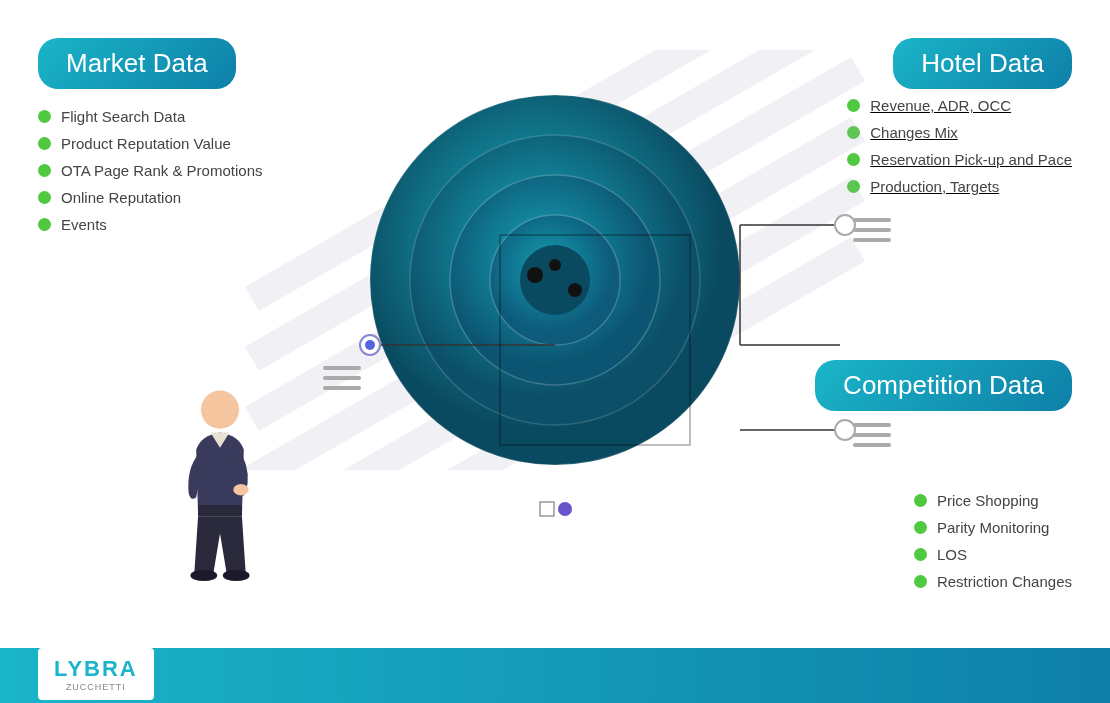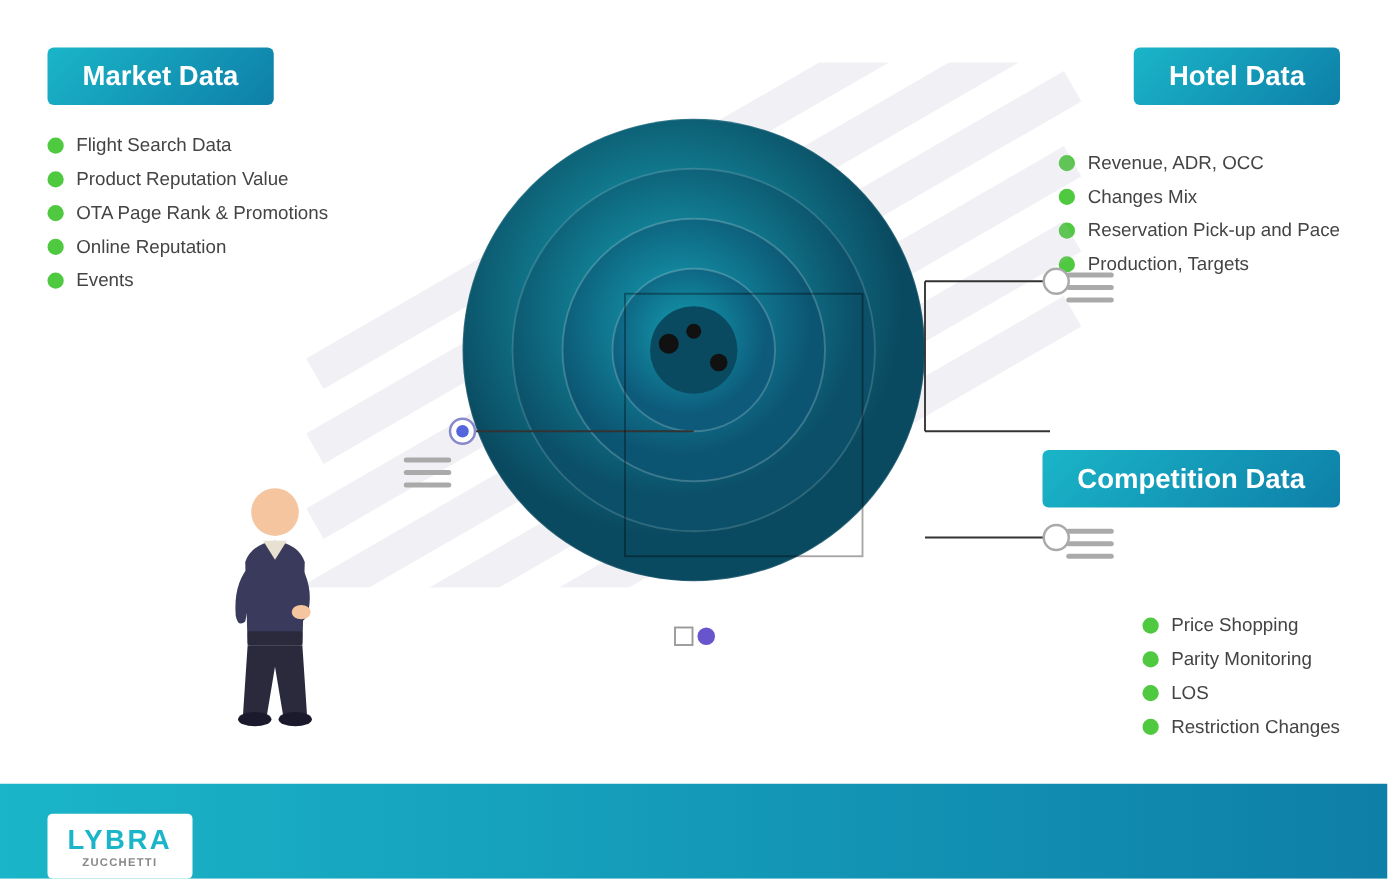--- a/index.html
+++ b/index.html
@@ -9,23 +9,23 @@
       background: #ffffff;
       font-family: 'Segoe UI', Arial, sans-serif;
       overflow: hidden;
       position: relative;
     }
 
     
     .badge {
       display: inline-block;
       padding: 10px 28px;
-      border-radius: 5px;
-      font-size: 22px;
-      font-weight: 700;
+      border-radius: 20px;
+      font-size: 26px;
+      font-weight: 400;
       color: white;
       background: linear-gradient(135deg, #1ab5c8, #0e7fa8);
     }
 
     .badge-market {
       position: absolute;
       top: 38px;
       left: 38px;
     }
 
@@ -66,23 +66,24 @@
       margin-right: 10px;
       flex-shrink: 0;
     }
 
     .market-list {
       top: 108px;
       left: 38px;
     }
 
     .hotel-list {
-      top: 122px;
+      top: 97px;
       right: 38px;
       text-align: left;
+      text-decoration: underline;
     }
 
     .competition-list {
       top: 448px;
       right: 38px;
       margin-top: 44px;
     }
 
     
     .stripes-overlay {
@@ -127,24 +128,24 @@
       height: 200px;
       z-index: 3;
     }
 
     
     .footer-bar {
       position: absolute;
       bottom: 0;
       left: 0;
       right: 0;
-      height: 76px;
+      height: 55px;
       background: linear-gradient(90deg, #1ab5c8 0%, #0e7fa8 100%);
       display: flex;
-      align-items: flex-end;
+      align-items: flex-start;
     }
 
     .logo-box {
       background: white;
       margin-left: 38px;
       padding: 8px 16px;
       border-radius: 4px;
       display: flex;
       flex-direction: column;
       align-items: center;
@@ -154,21 +155,20 @@
       font-size: 22px;
       font-weight: 900;
       color: #1ab5c8;
       letter-spacing: 2px;
     }
 
     .logo-sub {
       font-size: 9px;
       color: #888;
       letter-spacing: 1px;
-      font-weight: bold;
     }
   </style>
 </head>
 <body>
 
 <div class="badge badge-market">
   <span>Market Data</span>
 </div>
 
 <div class="badge badge-hotel">

